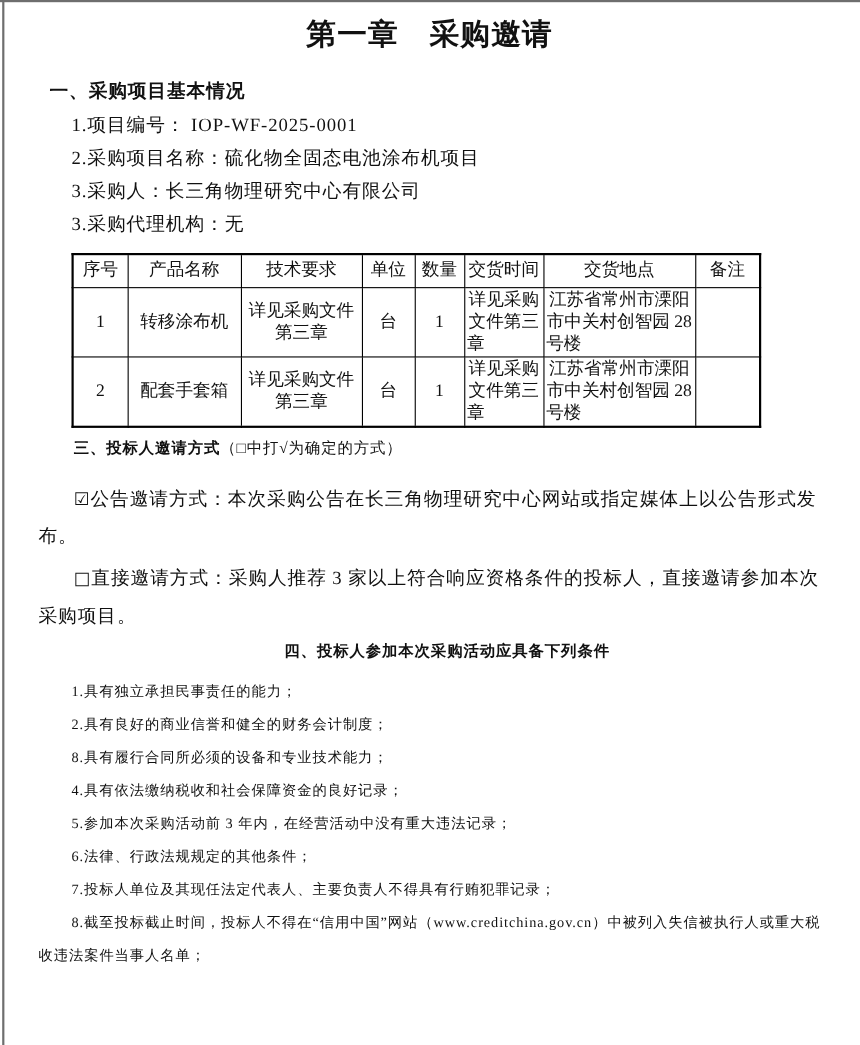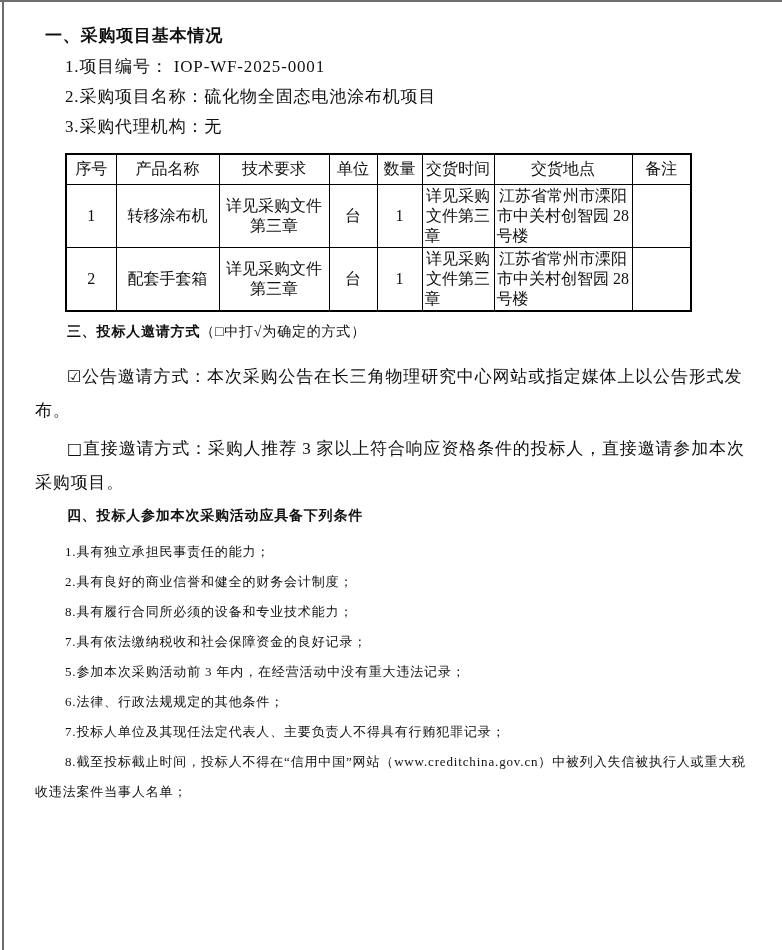--- a/index.html
+++ b/index.html
@@ -72,45 +72,47 @@
 
   .h3-sec { margin-top:8px; }
 
   .para {
     margin:16px 0 0 0;
     font-size:17px; line-height:34px;
     letter-spacing:0.84px;
     text-indent:32px;
   }
   .para2 { margin-top:4px; }
-  .h4-sec { margin-top:4px; }
+  .h4-sec { margin-top:4px;text-align:center; }
 
   .s4-items { margin-top:9px; }
   .item4 {
     margin:0;
     font-size:13px; line-height:30px;
     letter-spacing:0.84px;
     text-indent:30px;
   }
   .checkbox { font-family:"DejaVu Sans","Liberation Sans",sans-serif; font-size:16px; }
 </style>
 </head>
 <body>
 
 <div class="page">
   <div class="border-top"></div>
   <div class="border-left"></div>
 
   <div class="content">
 
+    <h1 class="title">第一章　采购邀请</h1>
 
     <h2 class="h-main">一、采购项目基本情况</h2>
     <div class="s1-items">
       <p class="item">1.项目编号： IOP-WF-2025-0001</p>
       <p class="item">2.采购项目名称：硫化物全固态电池涂布机项目</p>
+      <p class="item">3.采购人：长三角物理研究中心有限公司</p>
       <p class="item">3.采购代理机构：无</p>
     </div>
 
 
     <table class="products">
       <colgroup>
         <col style="width:50px">
           <col style="width:103px">
           <col style="width:110px">
           <col style="width:48px">
@@ -160,21 +162,21 @@
     <p class="para"><span class="checkbox">☑</span><span>公告邀请方式：本次采购公告在长三角物理研究中心网站或指定媒体上以公告形式发布。</span></p>
 
     <p class="para para2"><span class="checkbox">□</span><span>直接邀请方式：采购人推荐 3 家以上符合响应资格条件的投标人，直接邀请参加本次采购项目。</span></p>
 
     <h2 class="h-sub h4-sec">四、投标人参加本次采购活动应具备下列条件</h2>
 
     <div class="s4-items">
       <p class="item4">1.具有独立承担民事责任的能力；</p>
       <p class="item4">2.具有良好的商业信誉和健全的财务会计制度；</p>
       <p class="item4">8.具有履行合同所必须的设备和专业技术能力；</p>
-      <p class="item4">7.具有依法缴纳税收和社会保障资金的良好记录；</p>
+      <p class="item4">4.具有依法缴纳税收和社会保障资金的良好记录；</p>
       <p class="item4">5.参加本次采购活动前 3 年内，在经营活动中没有重大违法记录；</p>
       <p class="item4">6.法律、行政法规规定的其他条件；</p>
       <p class="item4">7.投标人单位及其现任法定代表人、主要负责人不得具有行贿犯罪记录；</p>
       <p class="item4">8.截至投标截止时间，投标人不得在“信用中国”网站（www.creditchina.gov.cn）中被列入失信被执行人或重大税收违法案件当事人名单；</p>
     </div>
 
   </div>
 </div>
 
 </body></html>

